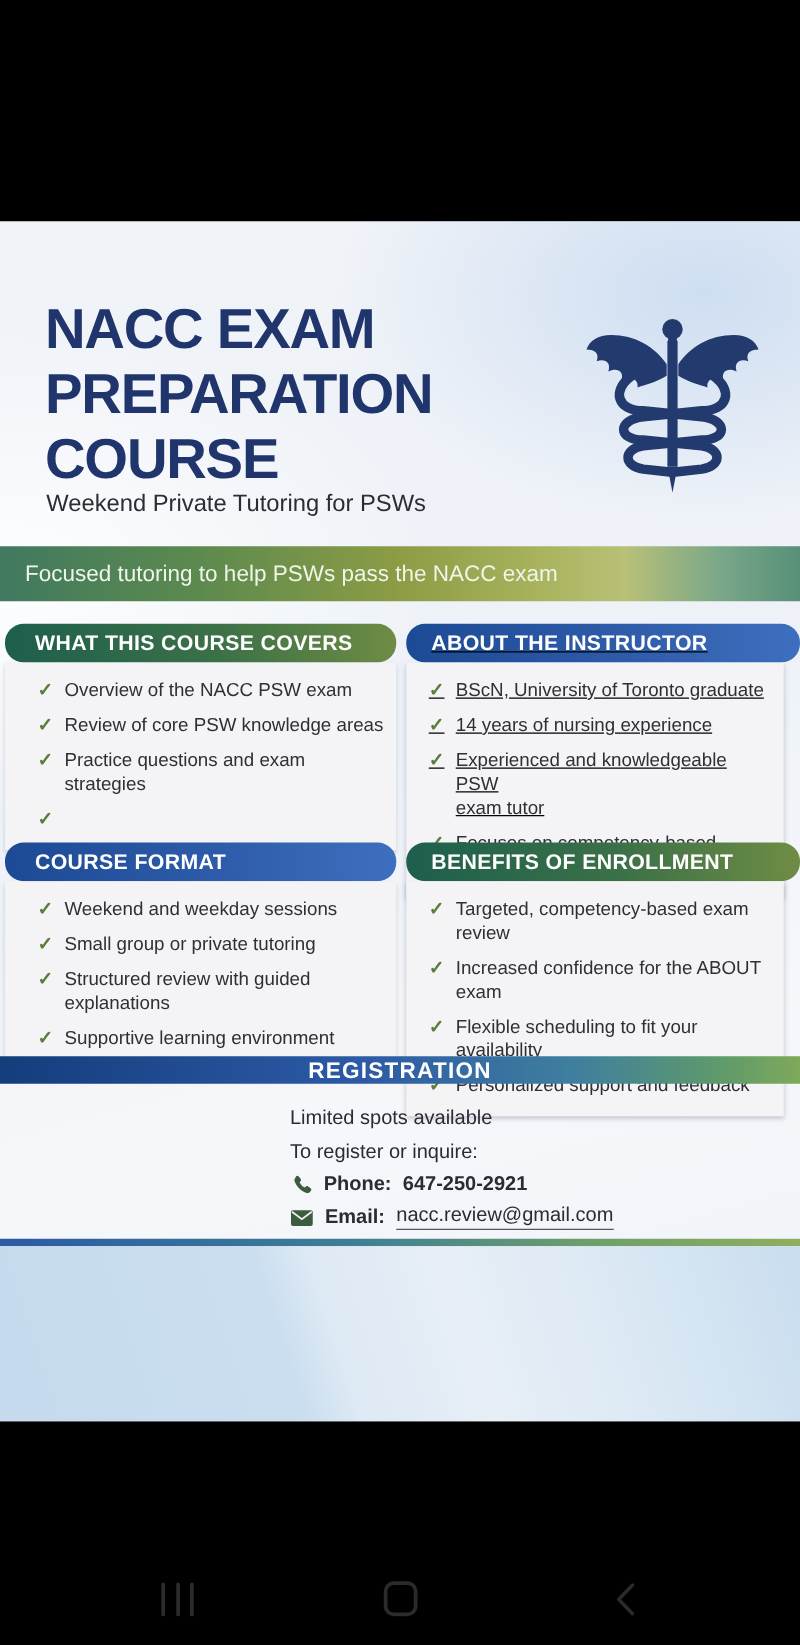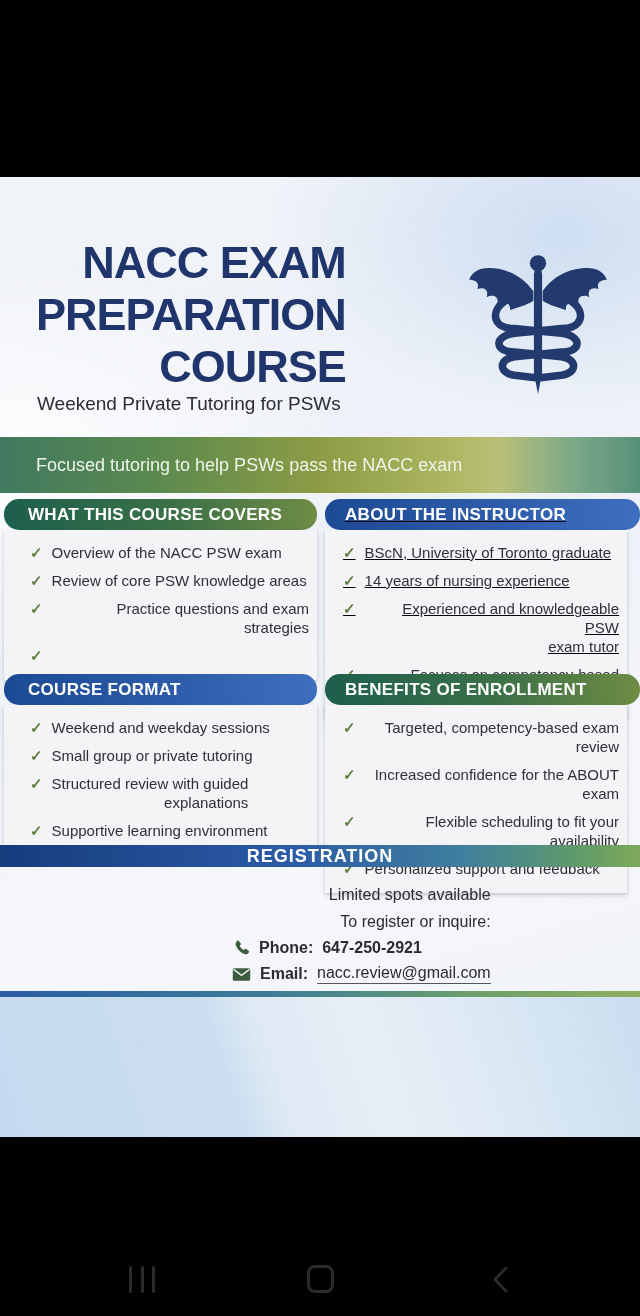--- a/index.html
+++ b/index.html
@@ -5,33 +5,32 @@
   html,body{margin:0;padding:0;background:#000;}
   .screen{position:relative;width:640px;height:1316px;background:#000;overflow:hidden;
           font-family:"Liberation Sans", sans-serif;}
 
   
   .flyer{position:absolute;left:0;top:177px;width:640px;height:960px;
     background:
       radial-gradient(ellipse 420px 260px at 88% 6%, rgba(200,218,240,.85), rgba(200,218,240,0) 70%),
       radial-gradient(ellipse 500px 300px at 0% 30%, rgba(255,255,255,.9), rgba(255,255,255,0) 70%),
       linear-gradient(165deg,#f0f3f8 0%,#eef2f8 45%,#f6f7fa 70%,#edf2f8 100%);
-    text-align: right;
   }
 
   
   .title{position:absolute;left:36px;top:60px;font-size:45px;line-height:52px;font-weight:800;
          color:#20356b;letter-spacing:-1px;white-space:pre-line;}
   .subtitle{position:absolute;left:37px;top:216px;font-size:19px;color:#2c2c34;}
 
   .caduceus{position:absolute;left:468px;top:74px;width:140px;height:146px;}
 
   
-  .banner{position:absolute;left:0;top:260px;width:640px;height:56px;display:flex;align-items:center;
-    padding-left:36px;box-sizing:border-box;color:#eef5ea;font-size:18px;
+  .banner{position:absolute;left:0;top:260px;width:640px;height:44px;display:flex;align-items:center;
+    padding-left:20px;box-sizing:border-box;color:#eef5ea;font-size:18px;
     background:linear-gradient(90deg,#40795f 0%,#5c8a4e 25%,#8d9c45 50%,#aab35e 68%,#b9c077 78%,#7aa789 90%,#579078 100%);}
 
   
   .panel{position:absolute;}
   .p0{left:4px;top:322px;width:313px;}
   .p1{left:325px;top:322px;width:315px;text-decoration:underline;}
   .p2{left:4px;top:497px;width:313px;}
   .p3{left:325px;top:497px;width:315px;}
   .hdr{height:31px;display:flex;align-items:center;padding-left:24px;box-sizing:border-box;
        color:#fff;font-size:17px;font-weight:700;letter-spacing:.3px;border-radius:15px;}

